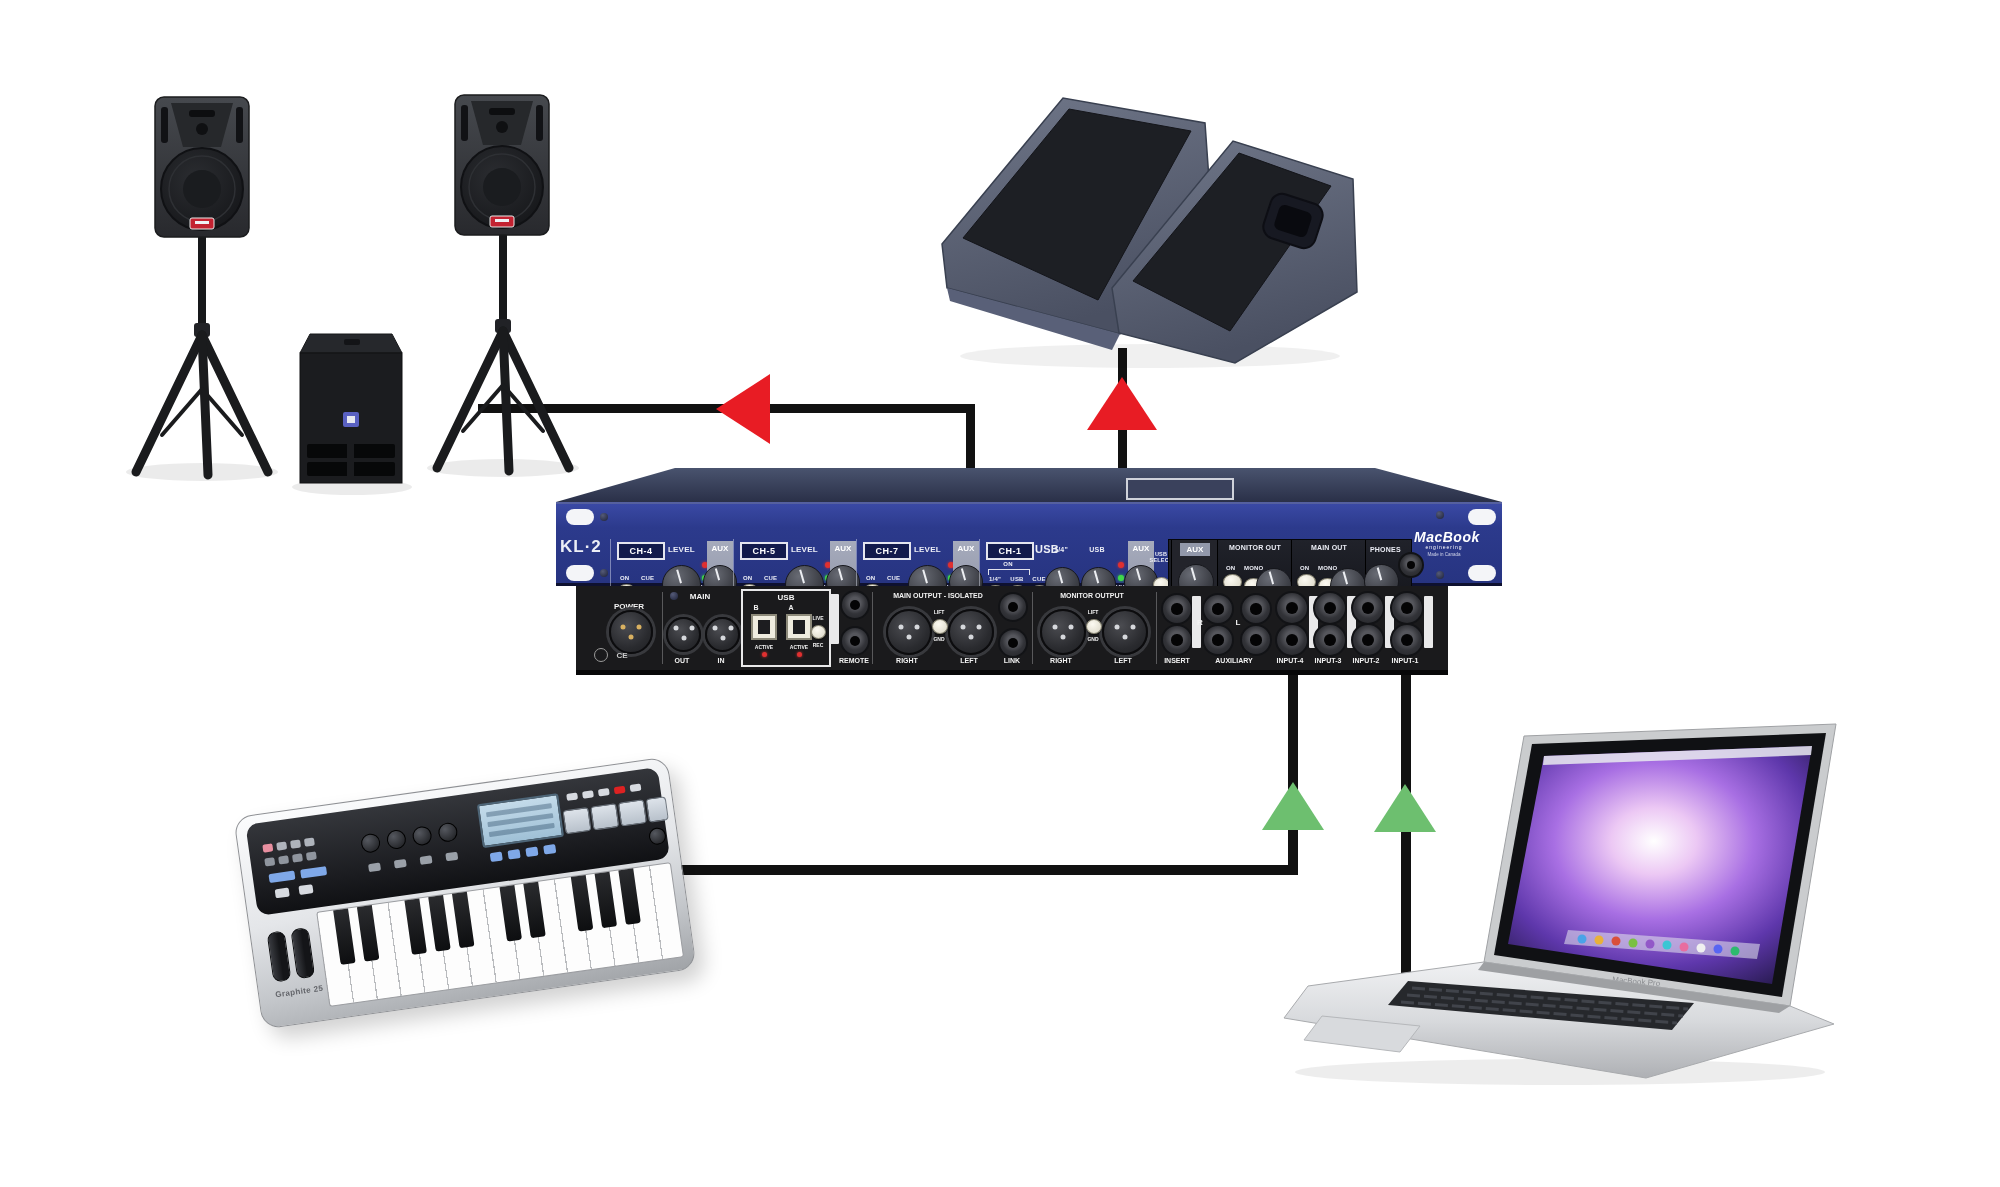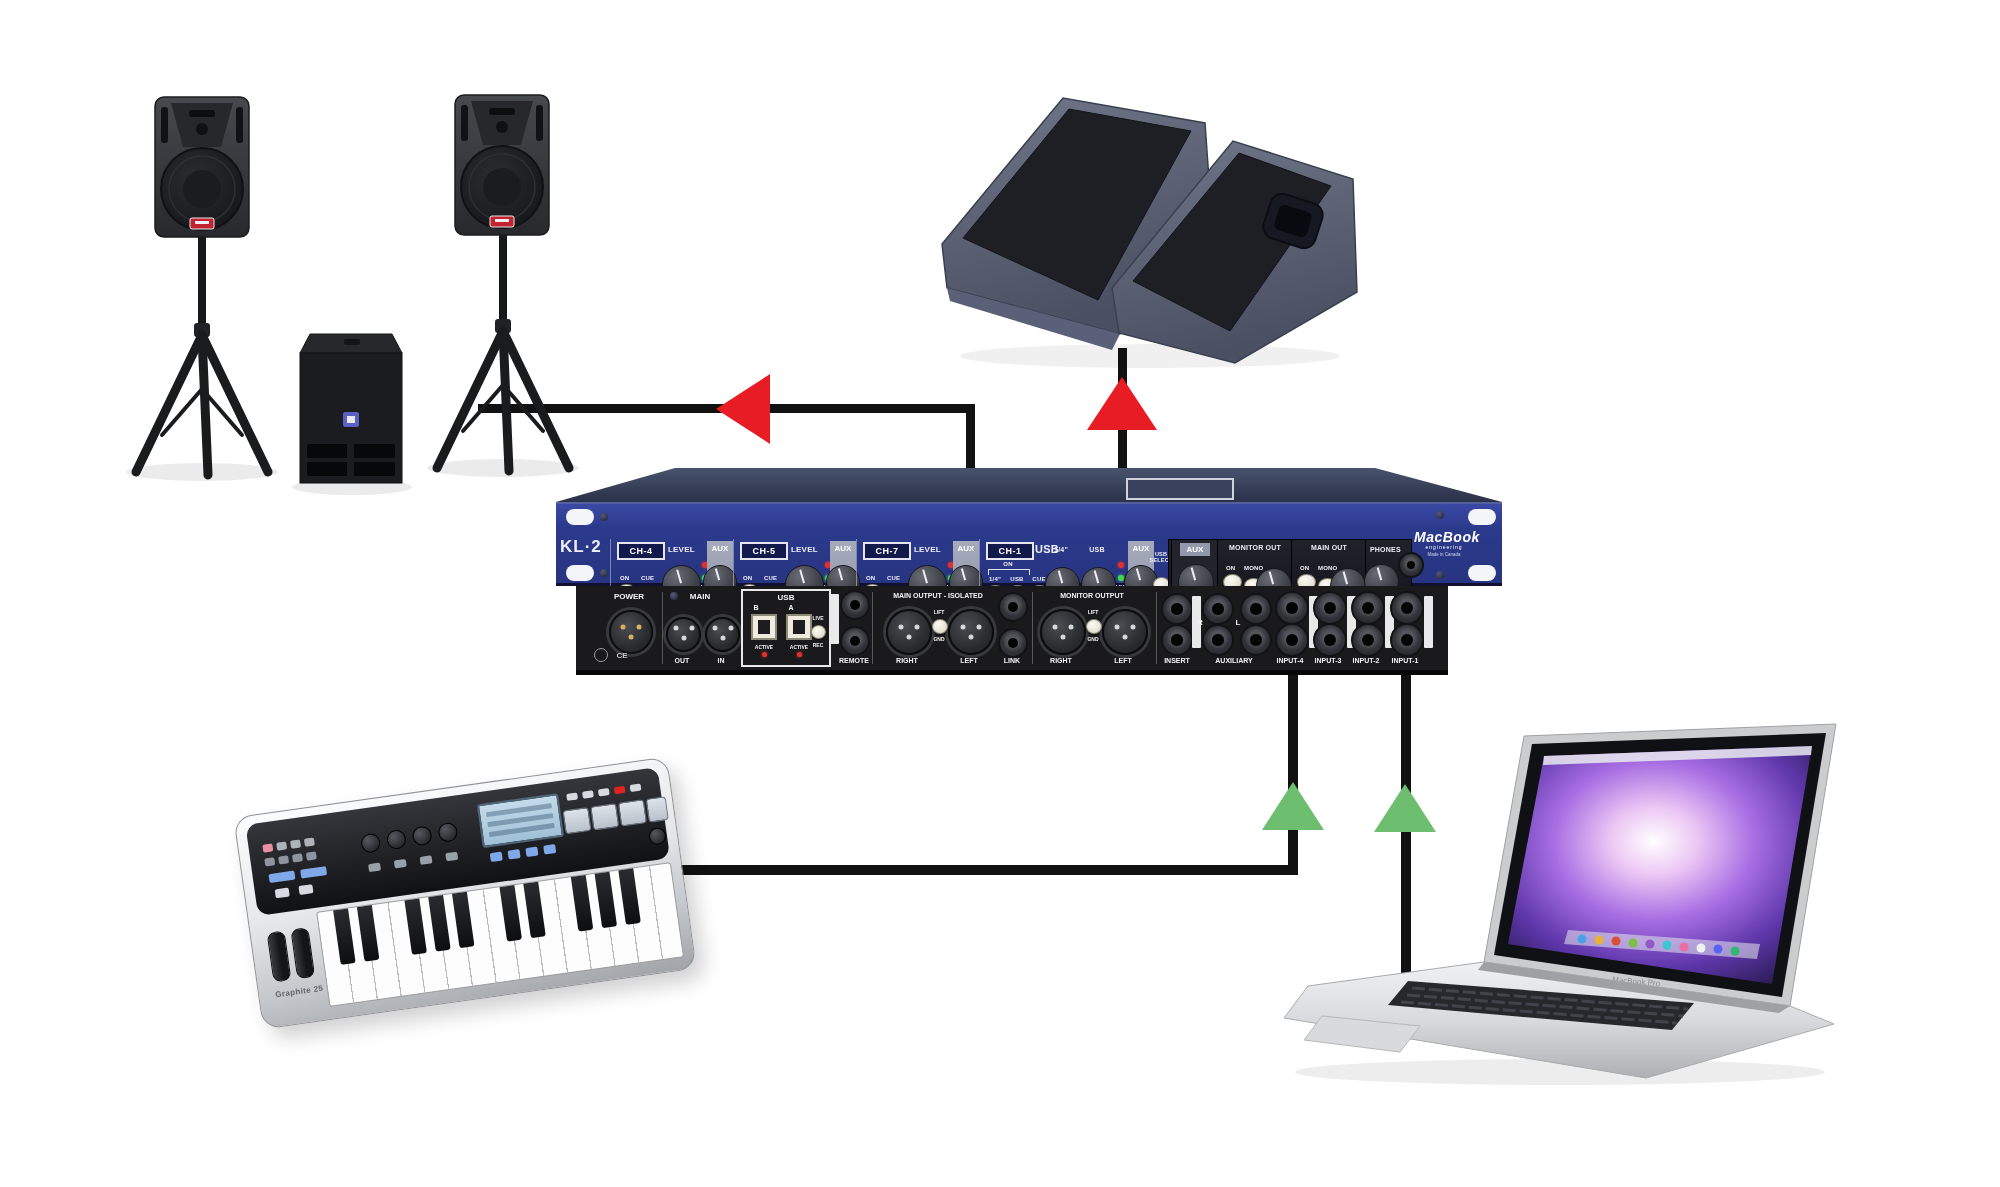--- a/index.html
+++ b/index.html
@@ -388,21 +388,21 @@
       <div class="radial-logo" style="left:858px;top:24px;width:60px;">
         <span class="rn">MacBook</span><span class="rs">engineering</span><span class="ro">Made in Canada</span>
       </div>
       <div class="screw" style="left:880px;top:7px;"></div>
       <div class="screw" style="left:880px;top:67px;"></div>
       <div class="ear-oval" style="left:912px;top:5px;"></div>
       <div class="ear-oval" style="left:912px;top:61px;"></div>
     </div>
 
     <div class="rack-rear">
-      <span class="rl" style="left:53px;top:6px;">POWER</span>
+      <span class="rl" style="left:53px;top:16px;">POWER</span>
       <div class="xlr gold" style="left:33px;top:24px;width:40px;height:40px;"></div>
       <div style="position:absolute;left:18px;top:62px;width:12px;height:12px;border:1px solid #9a9a9a;border-radius:50%;"></div>
       <span class="rl" style="left:46px;top:65px;color:#c9c9c9;">CE</span>
       <div class="rdiv" style="left:86px;"></div>
 
       <span class="rl" style="left:124px;top:6px;">MAIN</span>
       <div class="screw" style="left:94px;top:6px;"></div>
       <div class="xlr" style="left:90px;top:31px;width:31px;height:31px;"></div>
       <div class="xlr" style="left:129px;top:31px;width:31px;height:31px;"></div>
       <span class="rl t" style="left:106px;top:71px;">OUT</span>

